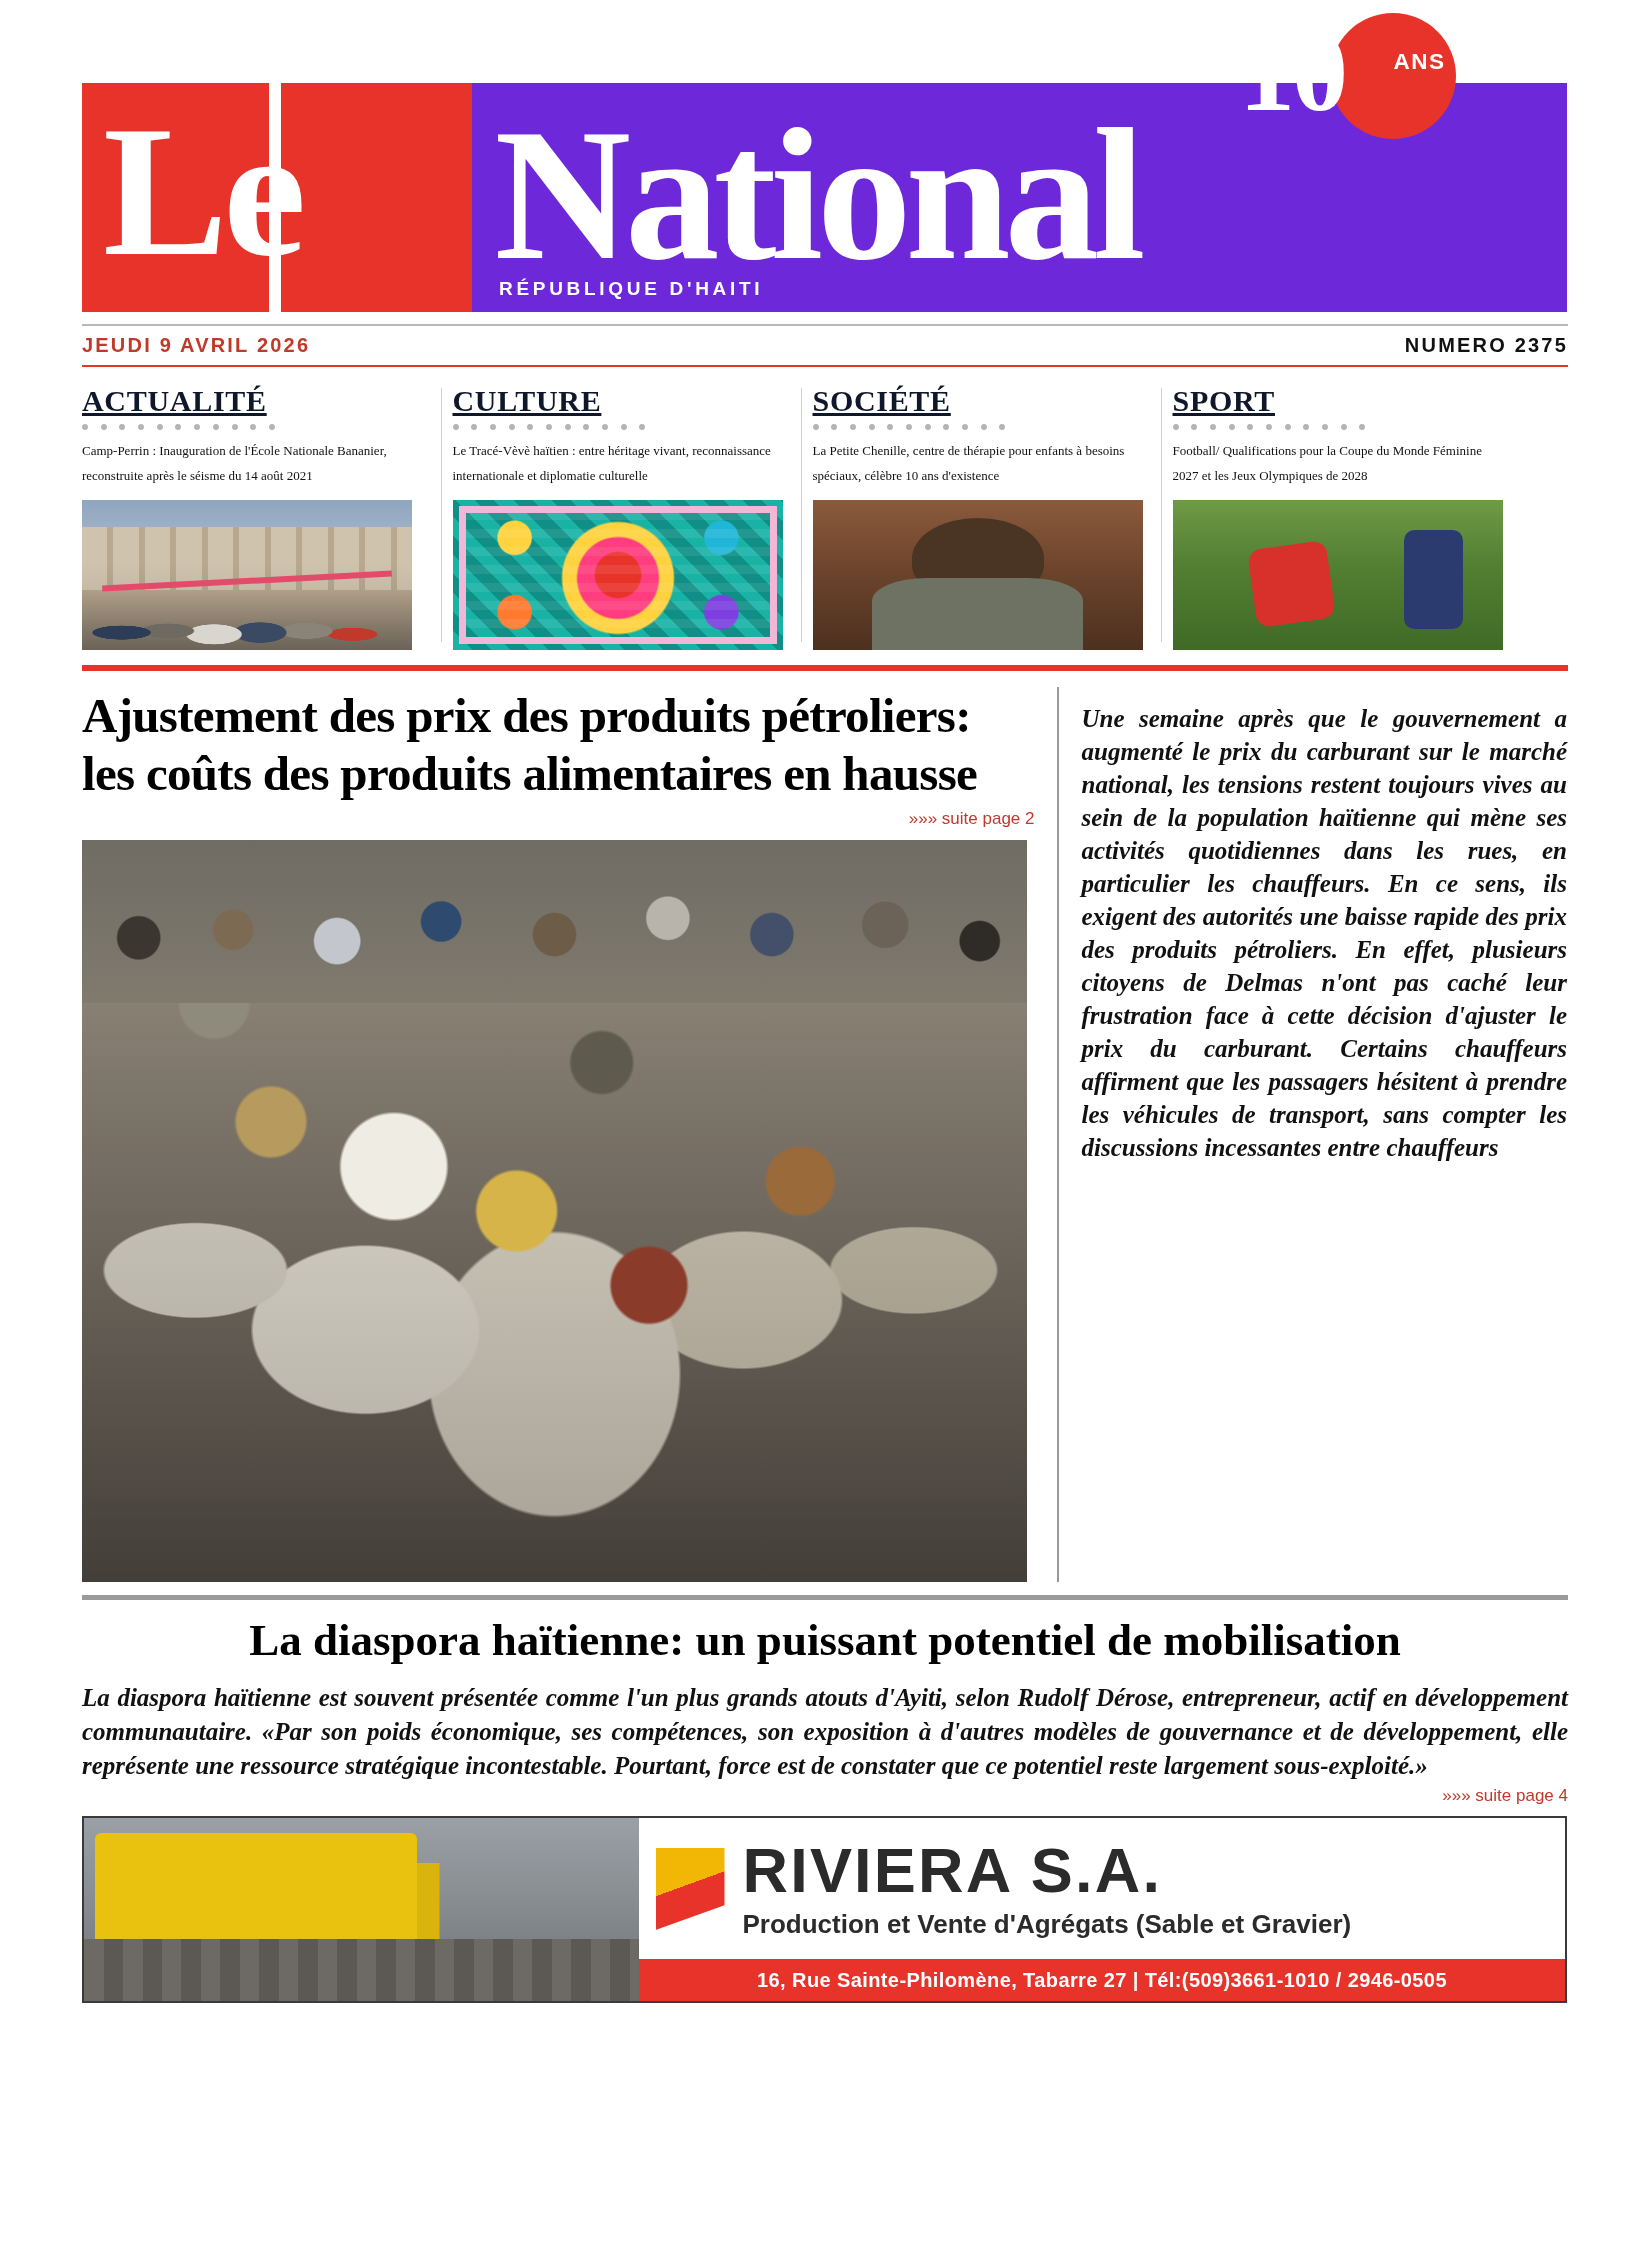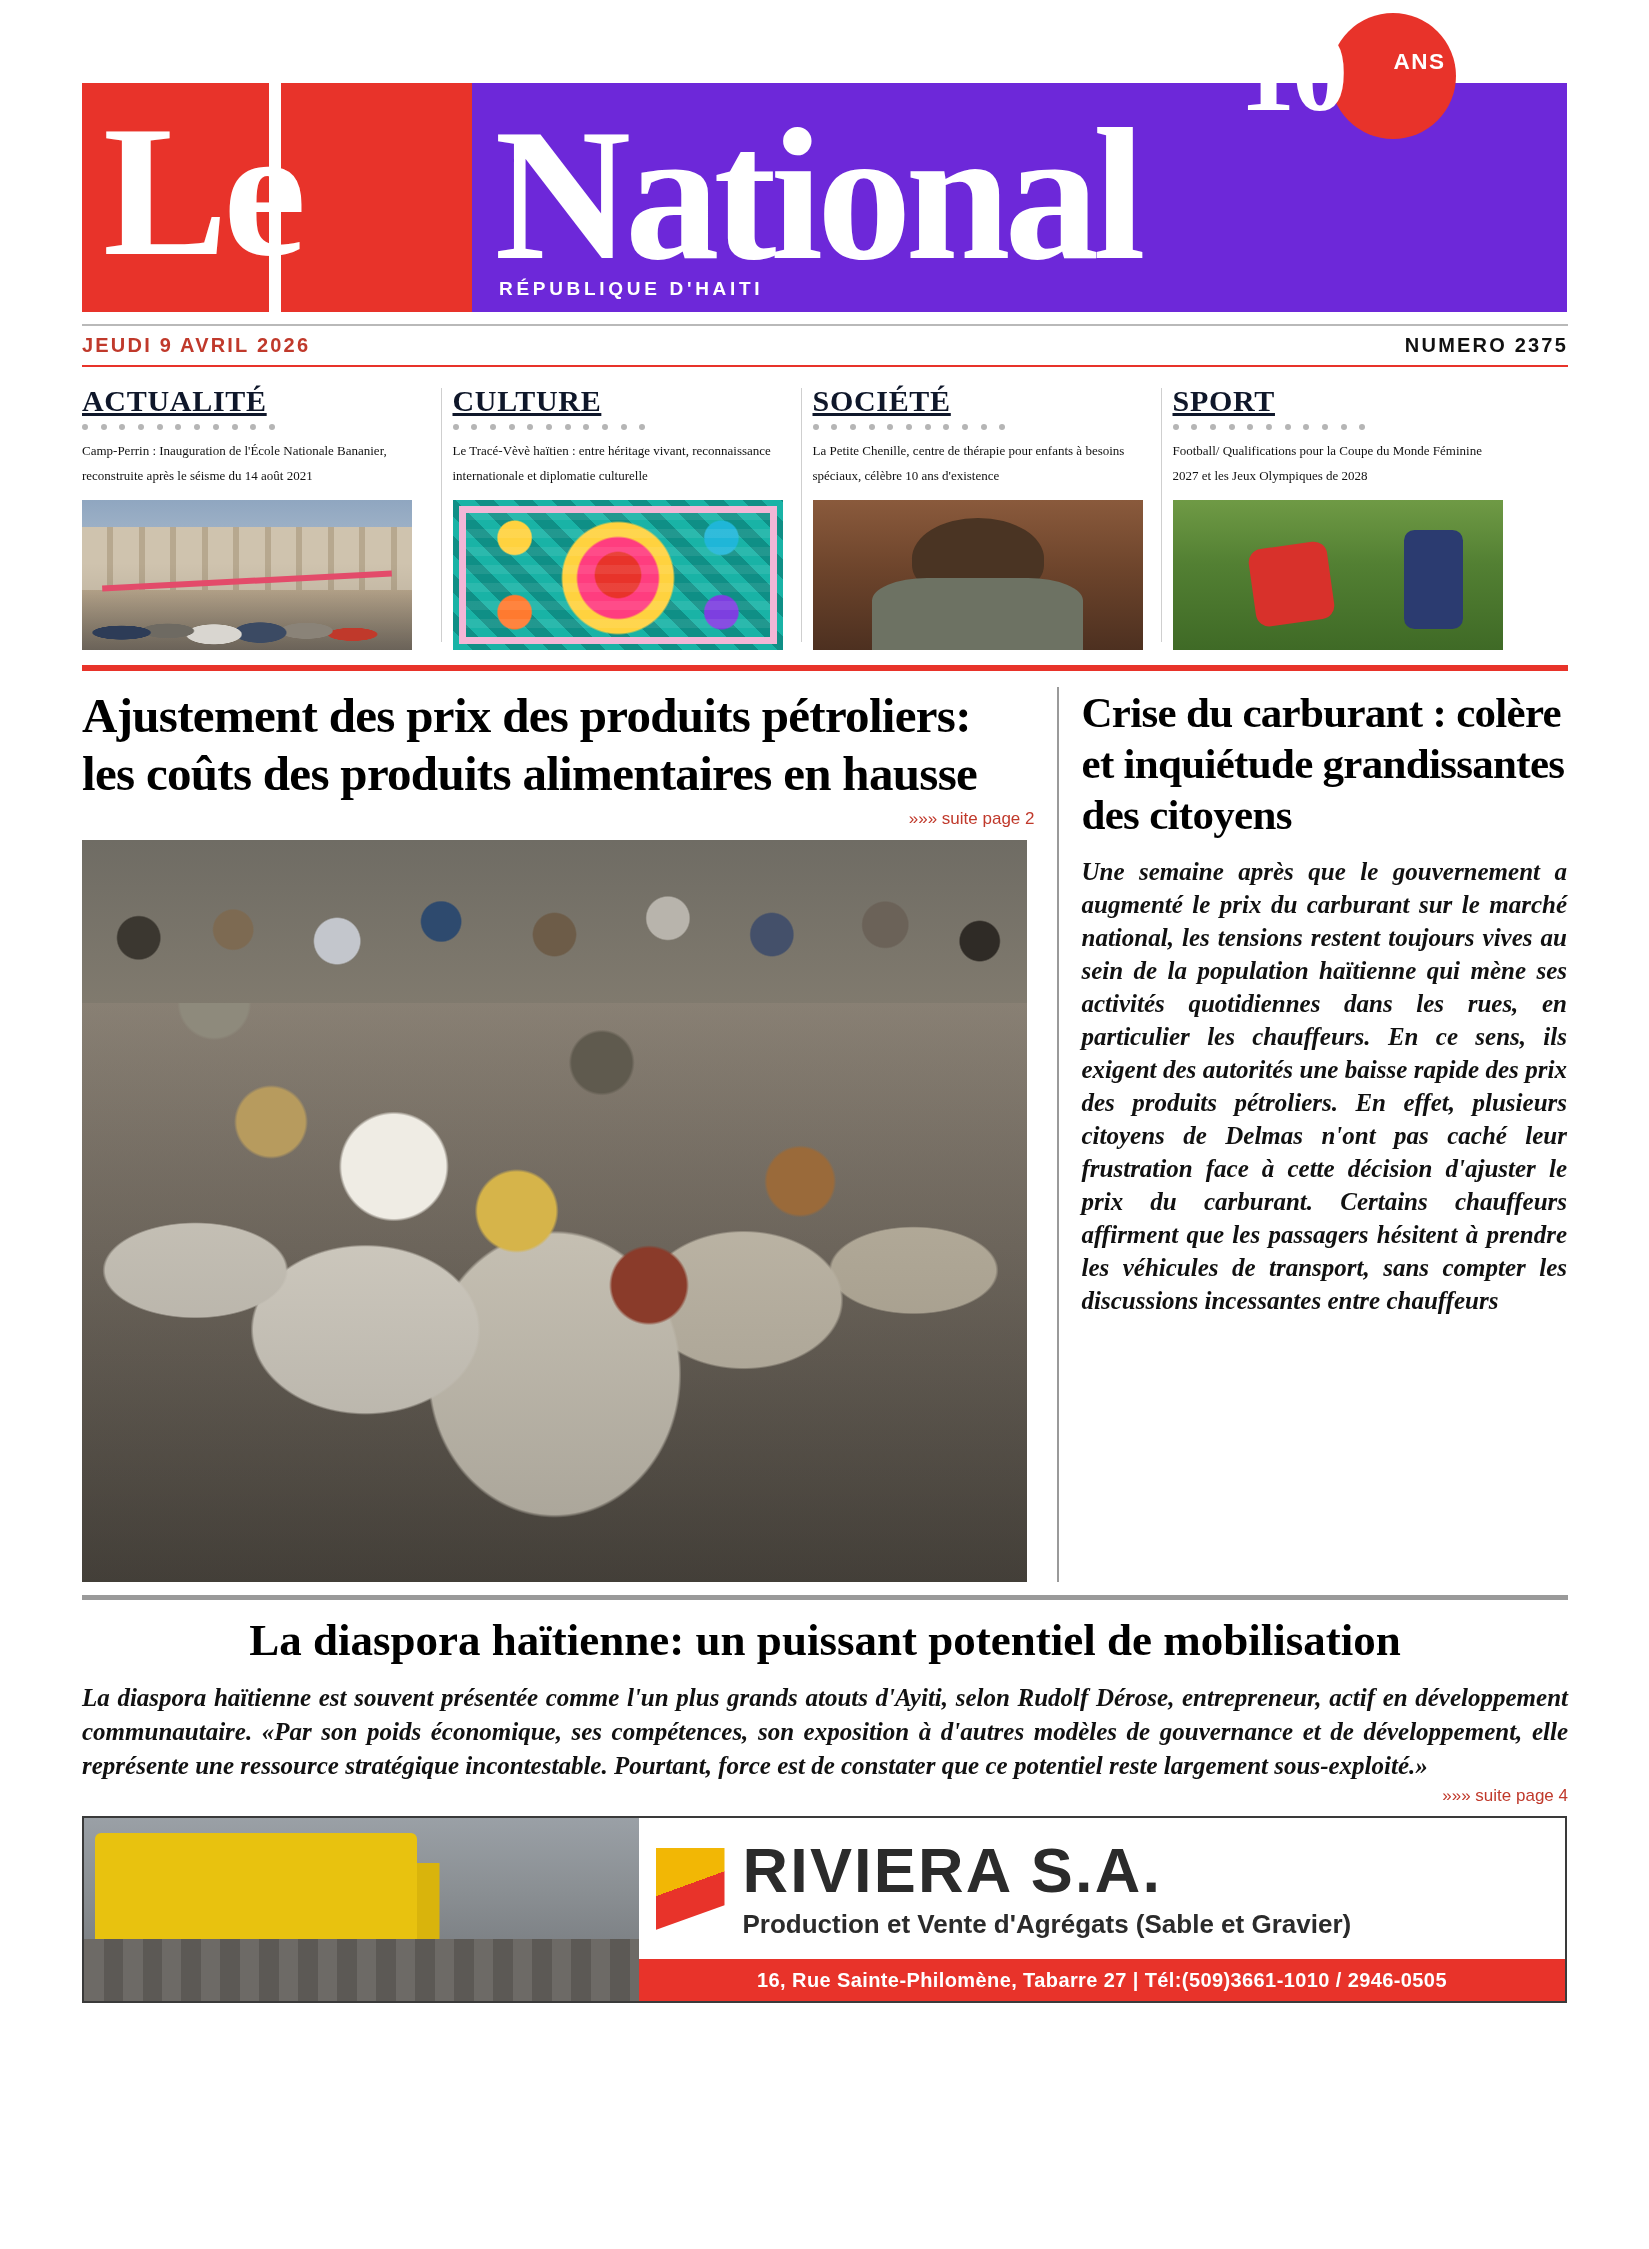--- a/index.html
+++ b/index.html
@@ -614,21 +614,20 @@
   <div class="lead">
     <div class="lead-left">
       <div class="headline-main">Ajustement des prix des produits pétroliers: les coûts des produits alimentaires en hausse</div>
       <div class="suite">»»» suite page  2</div>
       <div class="lead-photo">
         <div class="market"></div>
         <div class="market-crowd"></div>
       </div>
     </div>
     <div class="lead-right">
-      <div class="headline-side">Crise du carburant : colère et inquiétude grandissantes des citoyens</div>
       <div class="side-body">Une semaine après que le gouvernement a augmenté le prix du carburant sur le marché national, les tensions restent toujours vives au sein de la population haïtienne qui mène ses activités quotidiennes dans les rues, en particulier les chauffeurs. En ce sens, ils exigent des autorités une baisse rapide des prix des produits pétroliers. En effet, plusieurs citoyens de Delmas n'ont pas caché leur frustration face à cette décision d'ajuster le prix du carburant. Certains chauffeurs affirment que les passagers hésitent à prendre les véhicules de transport, sans compter les discussions incessantes entre chauffeurs</div>
     </div>
   </div>
 
   <div class="grey-rule"></div>
 
   <div class="diaspora">
     <div class="diaspora-title">La diaspora haïtienne: un puissant potentiel de mobilisation</div>
     <div class="diaspora-body">La diaspora haïtienne est souvent présentée comme l'un plus grands atouts d'Ayiti, selon Rudolf Dérose, entrepreneur, actif en développement communautaire. «Par son poids économique, ses compétences, son exposition à d'autres modèles de gouvernance et de développement, elle représente une ressource stratégique incontestable. Pourtant, force est de constater que ce potentiel reste largement sous-exploité.»</div>
     <div class="diaspora-suite">»»» suite page 4</div>

